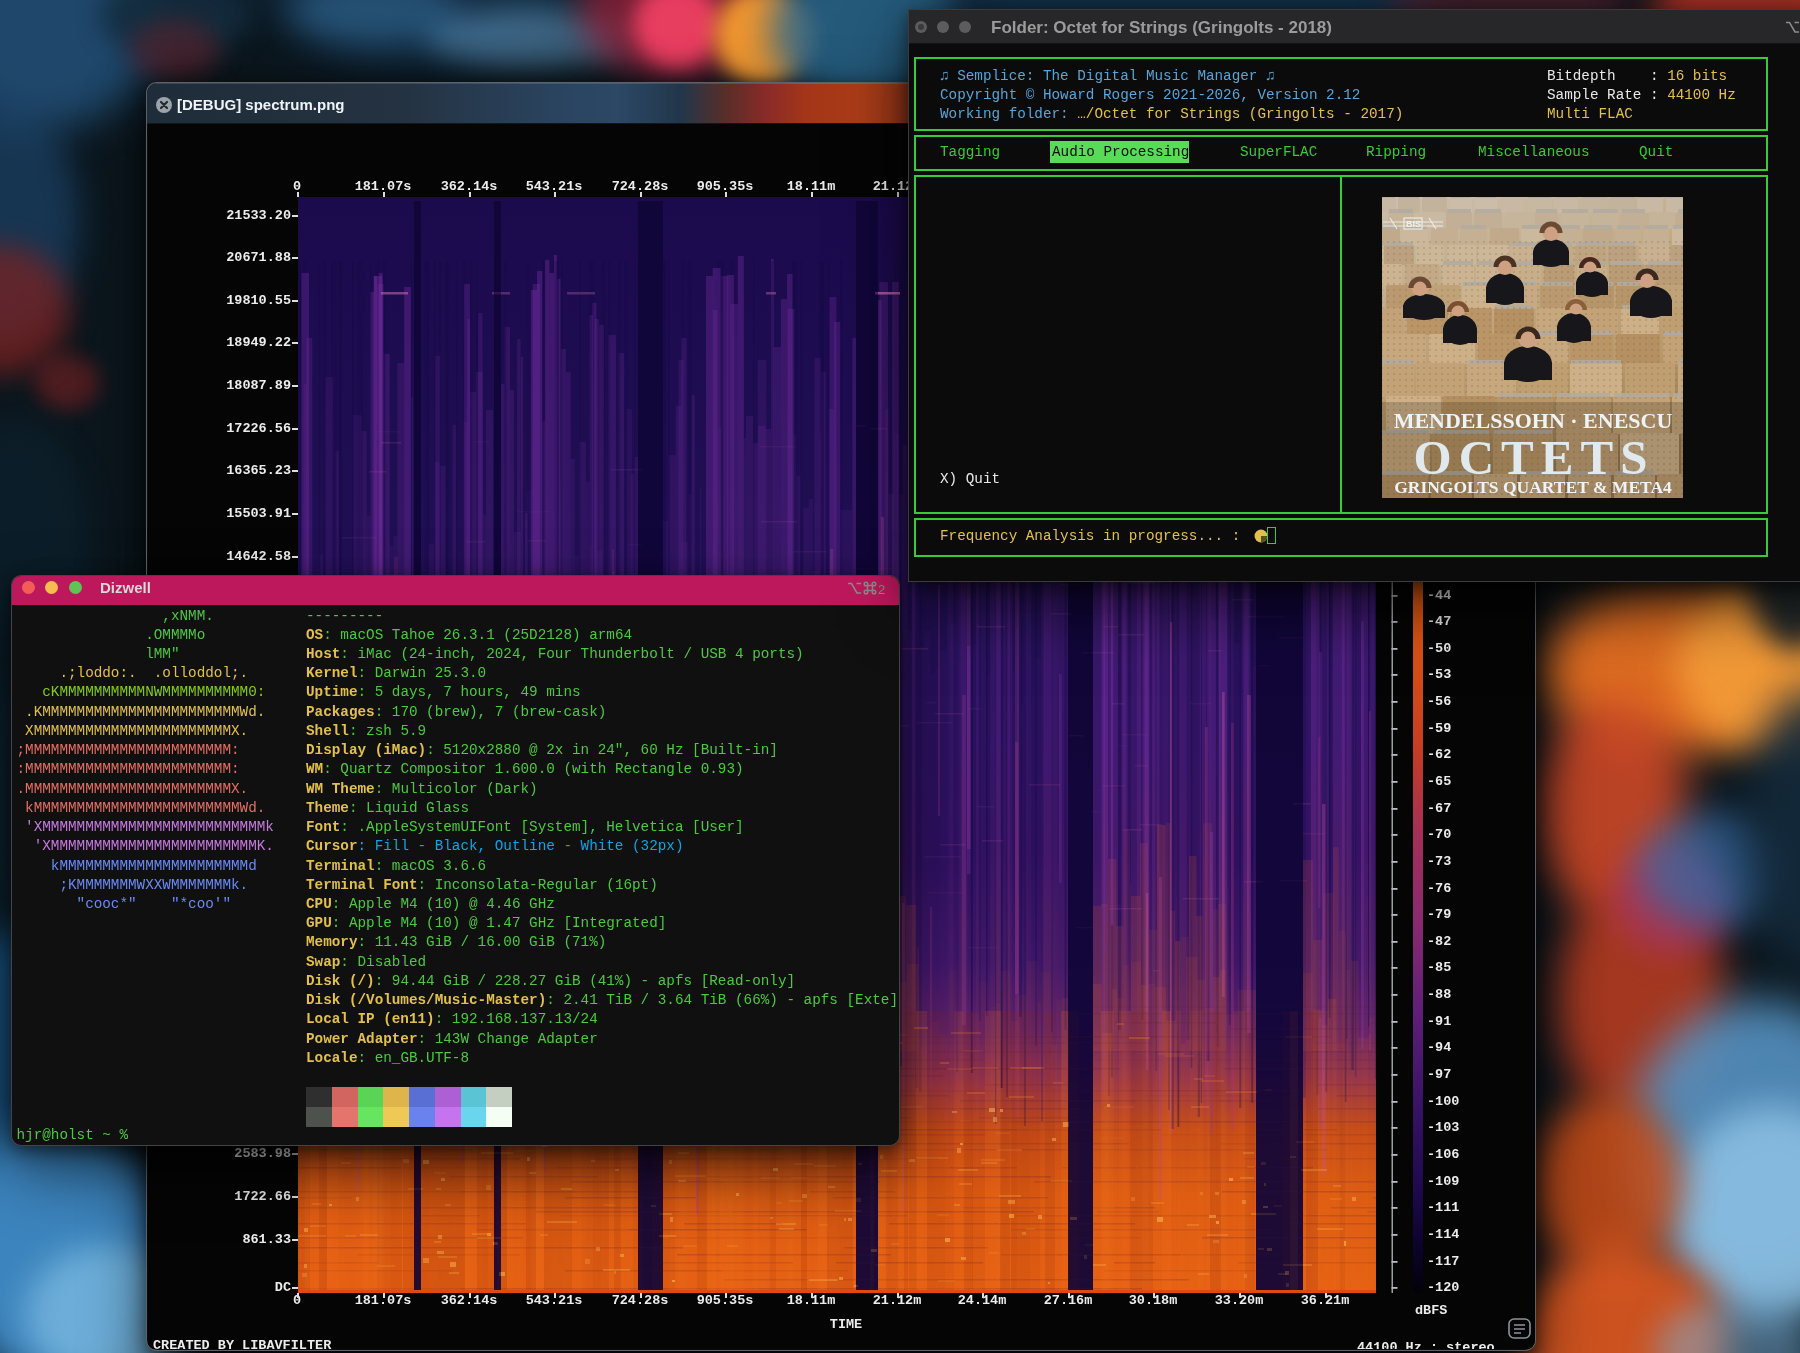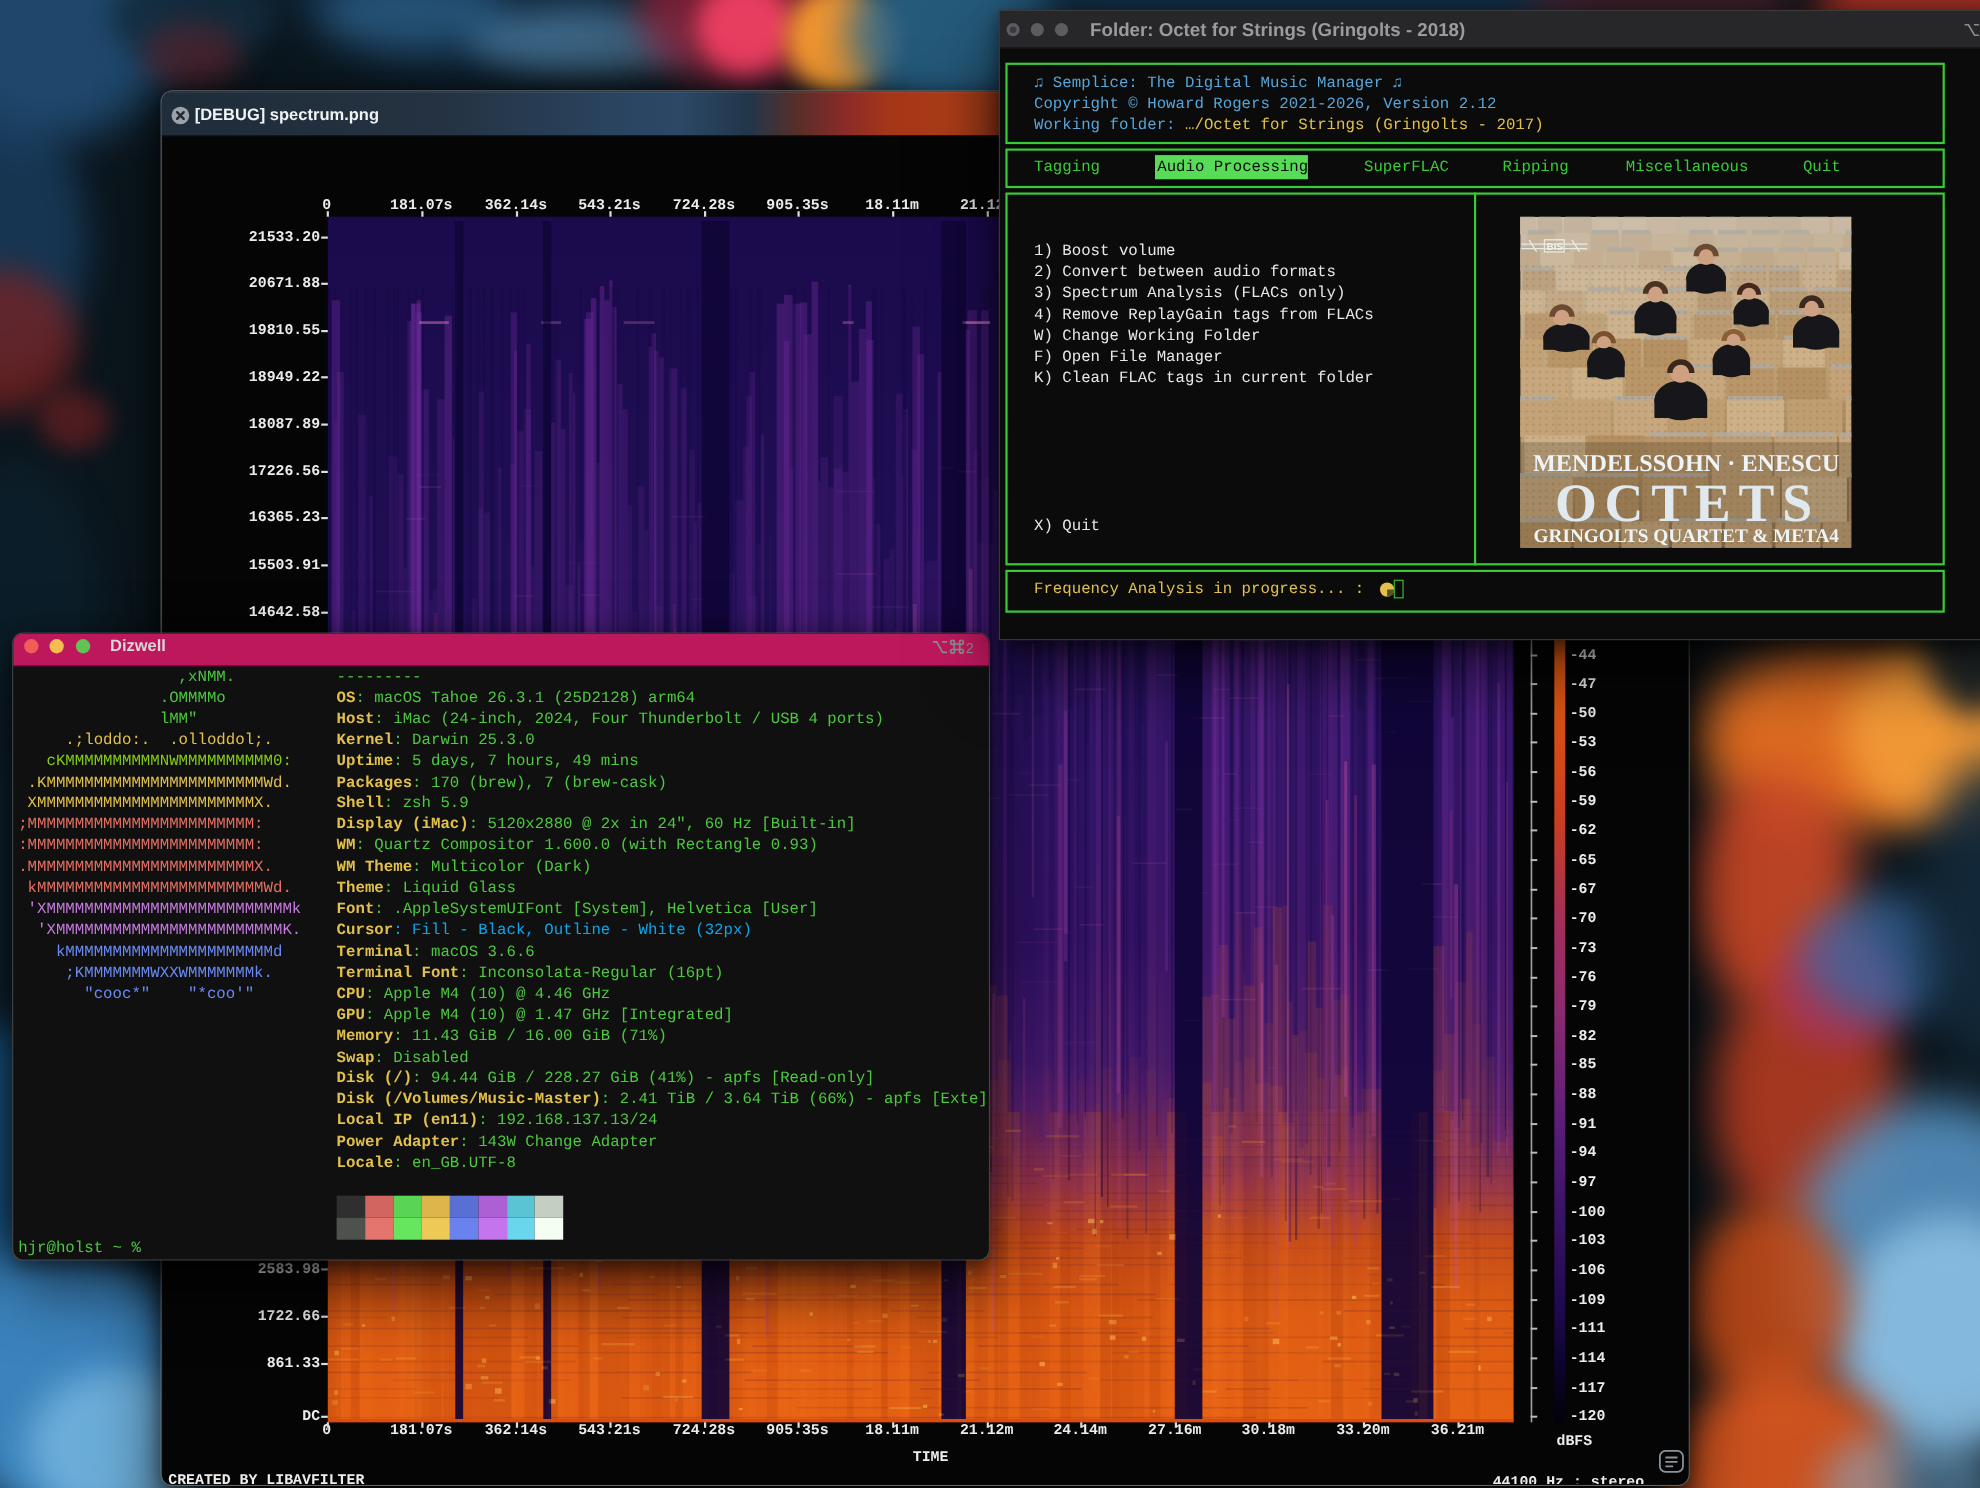--- a/index.html
+++ b/index.html
@@ -1643,36 +1643,32 @@
 
   <div class="abs" style="left:5px;top:47px;width:854px;height:74px;border:2px solid #38cb38"></div>
   <div class="abs" style="left:5px;top:125px;width:854px;height:36px;border:2px solid #38cb38"></div>
   <div class="abs" style="left:5px;top:164.8px;width:854px;height:339px;border:2px solid #38cb38"></div>
   <div class="abs" style="left:431px;top:164.8px;width:2px;height:339px;background:#38cb38"></div>
   <div class="abs" style="left:5px;top:508px;width:854px;height:38.5px;border:2px solid #38cb38"></div>
 
   <div class="mono abs" style="left:31px;top:56.7px;color:#57a5d9">♫ Semplice: The Digital Music Manager ♫
 Copyright © Howard Rogers 2021-2026, Version 2.12
 Working folder: <span style="color:#e2c04c">…/Octet for Strings (Gringolts - 2017)</span></div>
+  <div class="mono abs" style="left:638px;top:56.7px;color:#e8e8e8">Bitdepth    : <span style="color:#e2c04c">16 bits</span>
+Sample Rate : <span style="color:#e2c04c">44100 Hz</span>
+<span style="color:#e2c04c">Multi FLAC</span></div>
 
   <div class="abs" style="left:141px;top:131px;width:139px;height:22.3px;background:#58dc58"></div>
   <div class="mono abs" style="left:31px;top:133.2px;color:#38cb38">Tagging</div>
   <div class="mono abs" style="left:143px;top:133.2px;color:#0b0b0b">Audio Processing</div>
   <div class="mono abs" style="left:331px;top:133.2px;color:#38cb38">SuperFLAC</div>
   <div class="mono abs" style="left:457px;top:133.2px;color:#38cb38">Ripping</div>
   <div class="mono abs" style="left:569px;top:133.2px;color:#38cb38">Miscellaneous</div>
   <div class="mono abs" style="left:730px;top:133.2px;color:#38cb38">Quit</div>
 
-  <pre class="mono abs" style="left:31px;top:209.9px;color:#e8e8e8">1) Boost volume
-2) Convert between audio formats
-3) Spectrum Analysis (FLACs only)
-4) Remove ReplayGain tags from FLACs
-W) Change Working Folder
-F) Open File Manager
-K) Clean FLAC tags in current folder</pre>
   <div class="mono abs" style="left:31px;top:459.8px;color:#e8e8e8">X) Quit</div>
 
   <div class="mono abs" style="left:31px;top:516.9px;color:#e2c04c">Frequency Analysis in progress... : </div>
   <svg class="abs" style="left:344px;top:518px" width="16" height="16" viewBox="0 0 16 16">
     <circle cx="8" cy="8" r="6.5" fill="#e2c04c"></circle>
     <path d="M8 8 L14.5 8 A6.5 6.5 0 0 1 8 14.5 Z" fill="#555028"></path>
   </svg>
   <div class="abs" style="left:358px;top:517px;width:9px;height:17px;border:1.5px solid #38cb38"></div>
 </div>
 

